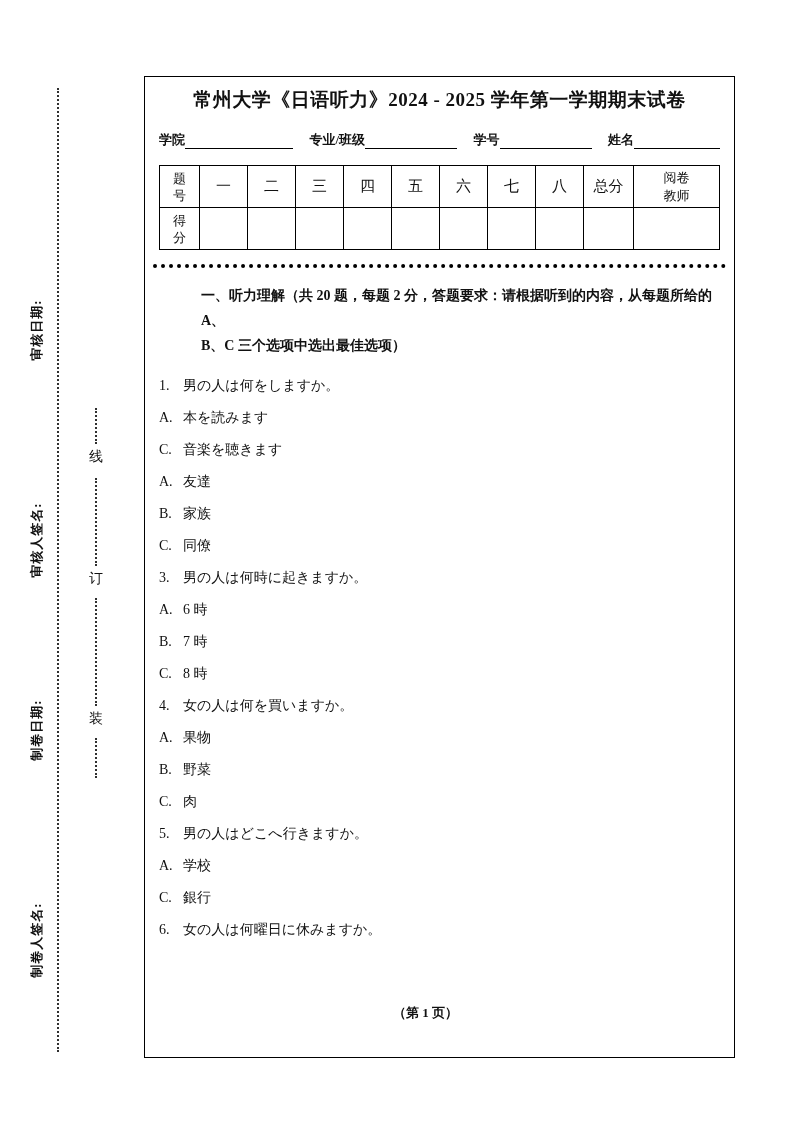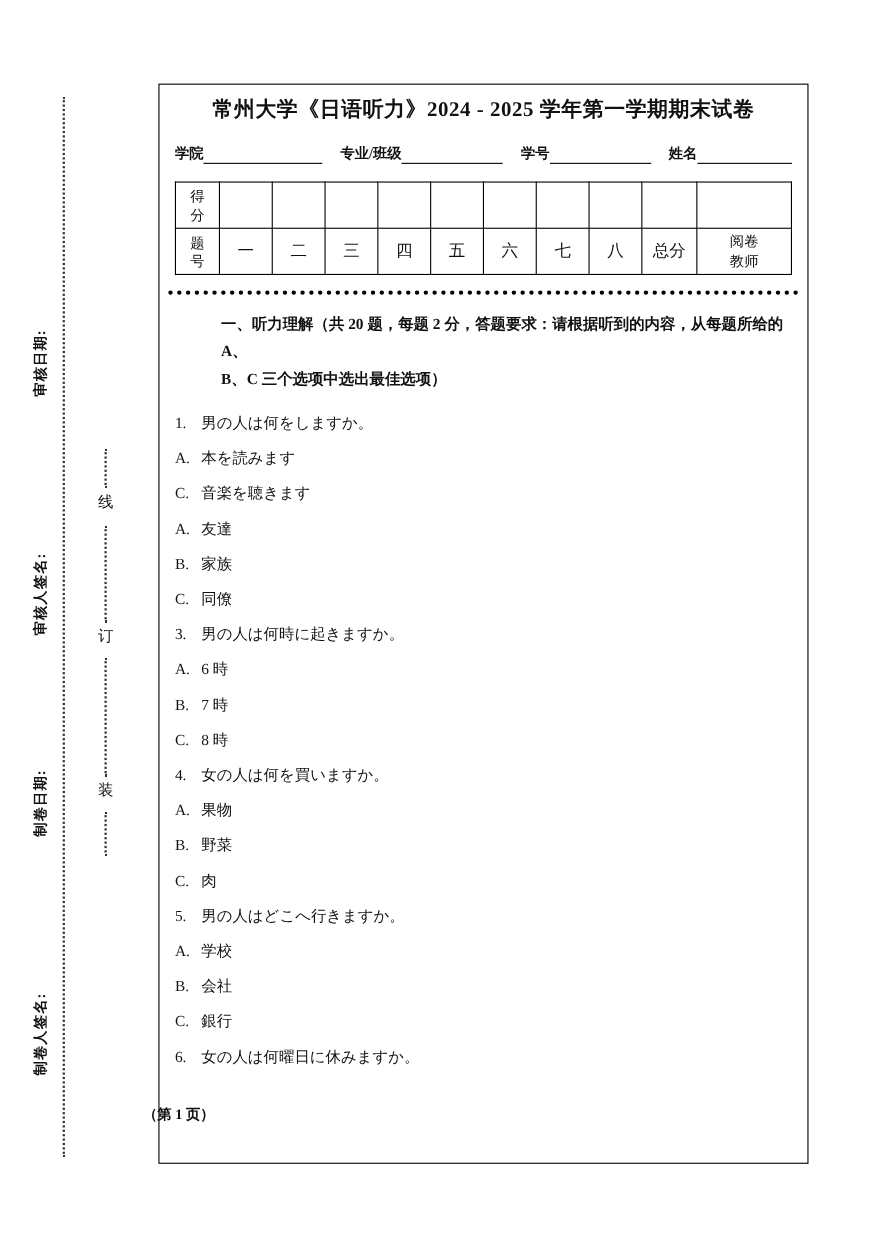--- a/index.html
+++ b/index.html
@@ -65,21 +65,21 @@
   .sep { margin:14px -6px 0 -6px; border-top:4px dotted #000; height:0; }
 
   .instructions { margin-top:15px; font-size:14px; font-weight:700; line-height:25px;margin-left:42px; }
 
   #questions { margin-top:12px; font-size:14px; }
   .q-line, .opt-line { height:32px; line-height:32px; white-space:nowrap; }
   .q-number, .opt-label { display:inline-block; min-width:24px; }
 
   .page-footer {
     position:absolute; left:130px; top:1004px; width:591px;
-    font-size:13px; font-weight:700;
+    text-align:center; font-size:13px; font-weight:700;
   }
 </style>
 </head>
 <body>
 
 <div class="sheet">
 
   <div class="margin-label pos0">审核日期:</div>
   <div class="margin-label pos1">审核人签名:</div>
   <div class="margin-label pos2">制卷日期:</div>
@@ -125,45 +125,45 @@
           <col style="width:48px">
           <col style="width:48px">
         <col style="width:48px">
           <col style="width:48px">
           <col style="width:48px">
           <col style="width:48px">
         <col style="width:50px">
         <col>
       </colgroup>
       <tbody>
-          <tr id="score-row-2">
+          <tr id="score-row-1">
+        <td class="rowhead"><span>题号</span></td>
+      <td>一</td>
+            <td>二</td>
+            <td>三</td>
+            <td>四</td>
+            <td>五</td>
+            <td>六</td>
+            <td>七</td>
+            <td>八</td>
+            <td>总分</td>
+            <td class="grader"><span>阅卷教师</span></td>
+          </tr>
+      <tr id="score-row-2">
         <td class="rowhead"><span>得分</span></td>
       <td></td>
             <td></td>
             <td></td>
             <td></td>
             <td></td>
             <td></td>
             <td></td>
             <td></td>
             <td></td>
             <td></td>
-          </tr>
-      <tr id="score-row-1">
-        <td class="rowhead"><span>题号</span></td>
-      <td>一</td>
-            <td>二</td>
-            <td>三</td>
-            <td>四</td>
-            <td>五</td>
-            <td>六</td>
-            <td>七</td>
-            <td>八</td>
-            <td>总分</td>
-            <td class="grader"><span>阅卷教师</span></td>
           </tr>
     </tbody>
       </table>
 
     <div class="sep"></div>
 
     <div class="instructions">
       <div>一、听力理解（共 20 题，每题 2 分，答题要求：请根据听到的内容，从每题所给的 A、</div>
       <div>B、C 三个选项中选出最佳选项）</div>
     </div>
@@ -178,21 +178,20 @@
         <div class="q-line"><span class="q-number">3.</span><span class="q-text">男の人は何時に起きますか。</span></div>
         <div class="opt-line"><span class="opt-label">A.</span><span class="opt-text">6 時</span></div>
         <div class="opt-line"><span class="opt-label">B.</span><span class="opt-text">7 時</span></div>
         <div class="opt-line"><span class="opt-label">C.</span><span class="opt-text">8 時</span></div>
         <div class="q-line"><span class="q-number">4.</span><span class="q-text">女の人は何を買いますか。</span></div>
         <div class="opt-line"><span class="opt-label">A.</span><span class="opt-text">果物</span></div>
         <div class="opt-line"><span class="opt-label">B.</span><span class="opt-text">野菜</span></div>
         <div class="opt-line"><span class="opt-label">C.</span><span class="opt-text">肉</span></div>
         <div class="q-line"><span class="q-number">5.</span><span class="q-text">男の人はどこへ行きますか。</span></div>
         <div class="opt-line"><span class="opt-label">A.</span><span class="opt-text">学校</span></div>
-        <div class="opt-line"><span class="opt-label">B.</span><span class="opt-text">会社</span></div>
         <div class="opt-line"><span class="opt-label">C.</span><span class="opt-text">銀行</span></div>
         <div class="q-line"><span class="q-number">6.</span><span class="q-text">女の人は何曜日に休みますか。</span></div>
       </div>
   </div>
 
   <div class="page-footer">（第 1 页）</div>
 
 </div>
 
 </body></html>

